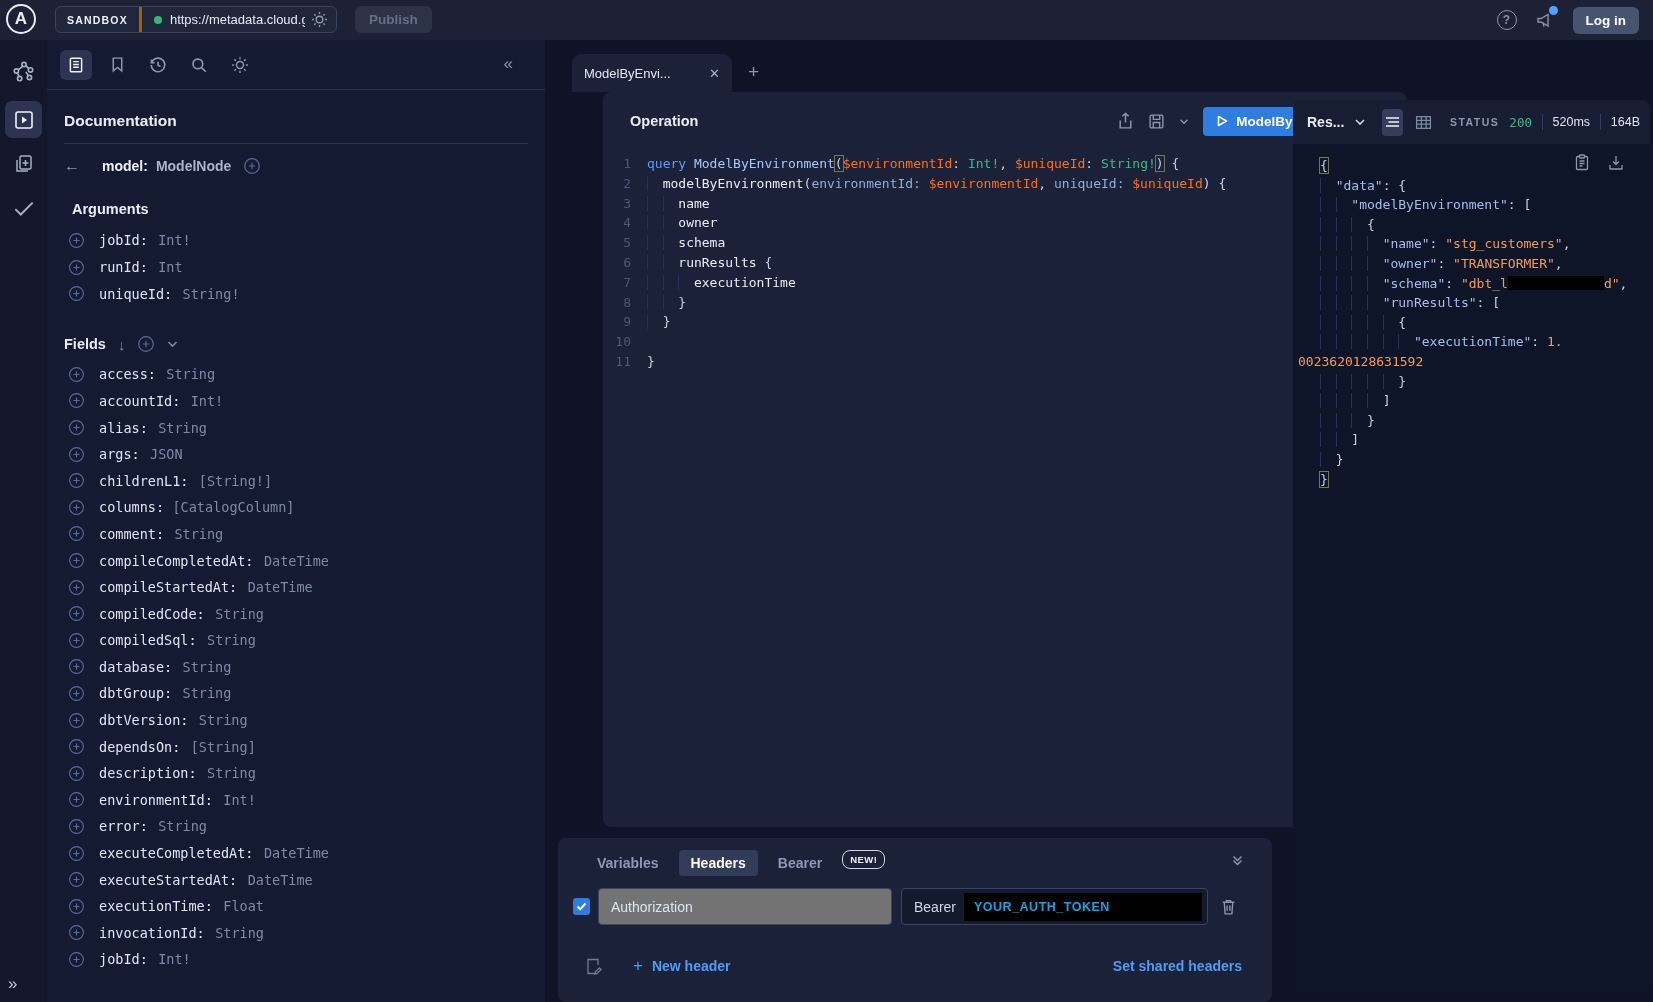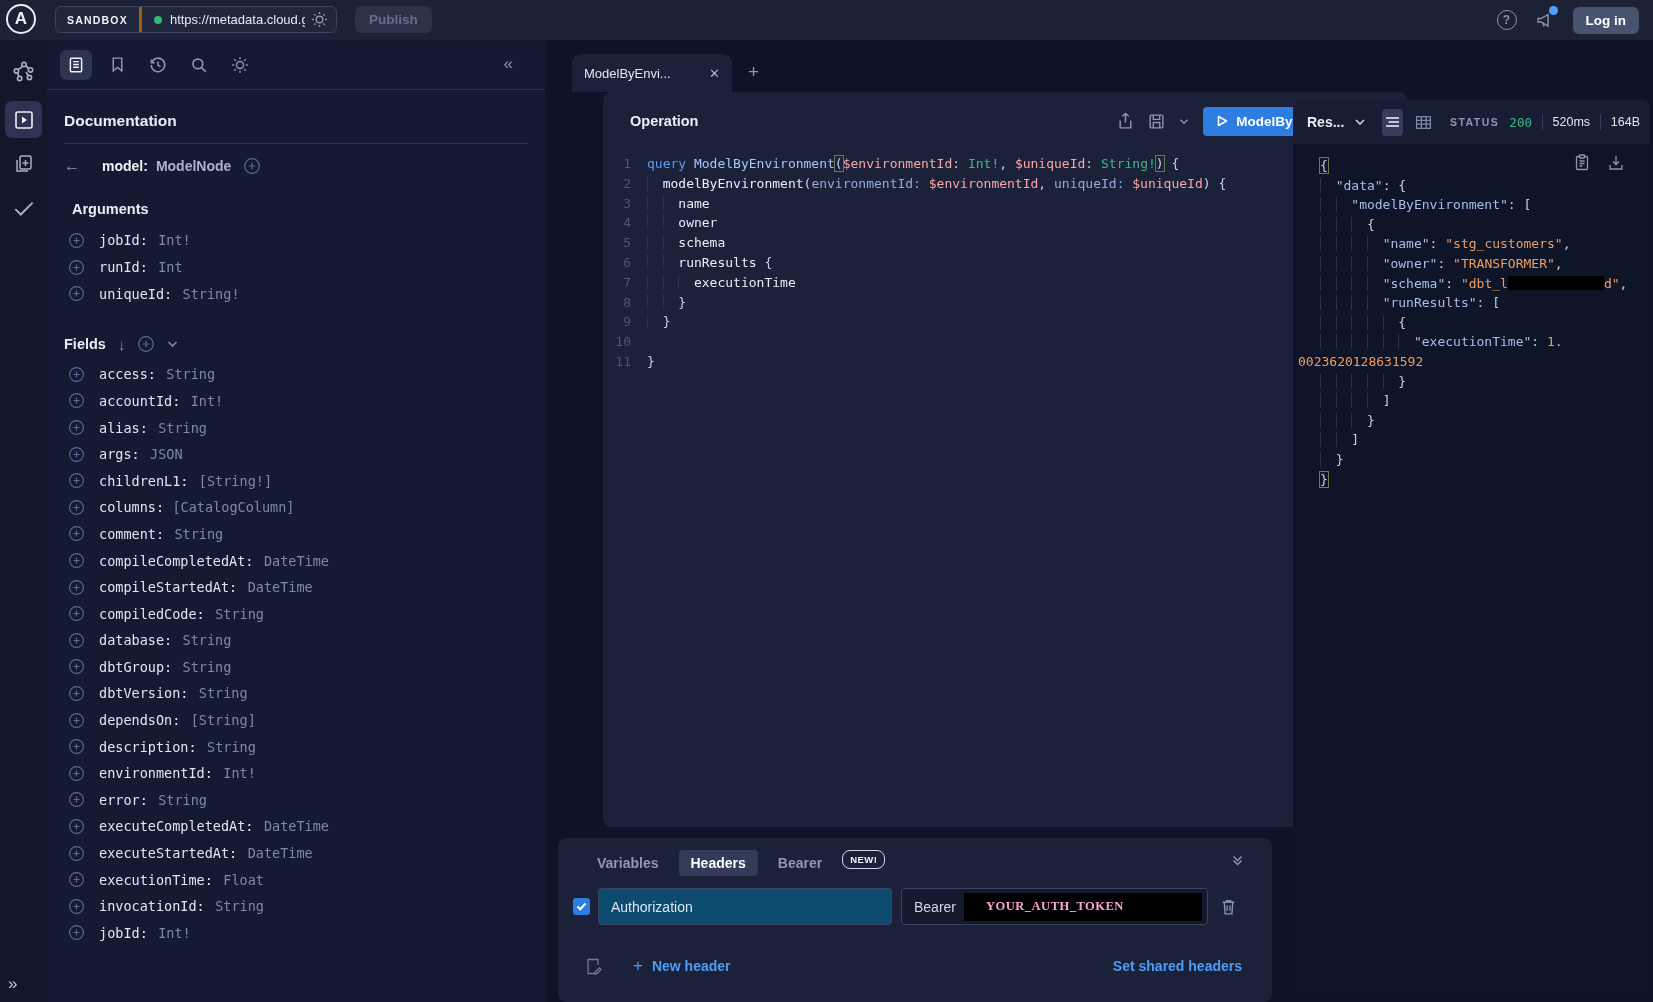--- a/index.html
+++ b/index.html
@@ -79,44 +79,44 @@
   .run-btn { margin-left:14px; height:29px; background:#2e7de1; border-radius:4px; color:#fff;
     font-size:13.5px; font-weight:700; display:flex; align-items:center; gap:8px; padding:0 14px; }
   .editor { position:relative; font-family:"DejaVu Sans Mono", monospace; font-size:13px; line-height:19.8px; padding-top:4px; }
   .cl { display:flex; white-space:pre; }
   .gut { flex:0 0 44px; text-align:right; padding-right:16px; color:#4b5678; user-select:none; }
   .lc { white-space:pre; }
   .op-ellipsis { position:absolute; right:22px; top:62px; color:#8d96ad; font-size:16px; letter-spacing:2px; }
   .kbd-ic { position:absolute; right:22px; bottom:14px; color:#8d96ad; }
 
   
-  .tk-k{color:#5b9cf6} .tk-n{color:#a5c8fa} .tk-v{color:#fca5a5} .tk-t{color:#3dba84}
+  .tk-k{color:#5b9cf6} .tk-n{color:#a5c8fa} .tk-v{color:#f97316} .tk-t{color:#3dba84}
   .tk-p{color:#c9d1e2} .tk-f{color:#e9edf6} .tk-a{color:#93acd8}
   .tk-hb{color:#c9d1e2; box-shadow:0 0 0 1px #6e7a55;}
   .tk-ws{background-image:repeating-linear-gradient(90deg,#283055 0,#283055 1px,transparent 1px,transparent 15.66px);}
   .tk-key{color:#a9bcec} .tk-str{color:#ef9c5f} .tk-num{color:#ef9c5f}
   .tk-redact{display:inline-block; width:96px; height:14px; background:#000; vertical-align:-2px;}
 
   
   .botcard { position:absolute; left:13px; top:798px; width:714px; height:164px; background:#1b2139; border-radius:8px; }
   .bp-tabs { position:relative; display:flex; align-items:flex-start; gap:8px; padding:12px 0 0 27px; }
   .bp-tab { font-size:14px; font-weight:700; color:#8e99b5; padding:5px 12px; }
   .bp-tab.active { background:#323b58; border-radius:4px; color:#fff; }
   .new-badge { border:1px solid #cfd6e6; border-radius:8px; font-size:9.5px; font-weight:700;
     letter-spacing:0.5px; padding:3px 7px; color:#eef1f8; }
   .bp-collapse { position:absolute; right:28px; top:16px; color:#8d96ad; }
   .hdr-row { position:absolute; left:15px; top:50px; display:flex; align-items:center; }
   .chk { width:17px; height:17px; background:#2d7ce0; border-radius:3px; display:flex; align-items:center; justify-content:center; }
   .hdr-name { margin-left:8px; width:294px; height:37px; border:1px solid #3b4463; border-radius:4px;
-    background:#0c4a6e; color:#dfe5f0; font-size:14px; padding:0 12px; font-family:"Liberation Sans",sans-serif; }
+    background:#737373; color:#dfe5f0; font-size:14px; padding:0 12px; font-family:"Liberation Sans",sans-serif; }
   .hdr-val { margin-left:9px; width:307px; height:37px; border:1px solid #3b4463; border-radius:4px;
     background:#141a2e; display:flex; align-items:center; padding:0 5px 0 12px; }
   .bearer-label { font-size:14px; color:#cfd6e4; margin-right:8px; }
-  .token-box { flex:1; height:28px; background:#000; display:flex; align-items:center; padding-left:22px;
-    font-family:Liberation Serif, serif; font-size:12.5px; font-weight:700; color:#f9a8d4; letter-spacing:0.5px; }
+  .token-box { flex:1; height:28px; background:#000; display:flex; align-items:center; padding-left:10px;
+    font-family:Liberation Sans, sans-serif; font-size:12.5px; font-weight:700; color:#0ea5e9; letter-spacing:0.5px; }
   .trash { margin-left:12px; color:#8b96b1; }
   .bp-foot { position:absolute; left:27px; right:30px; top:118px; display:flex; align-items:center; }
   .editdoc-ic { color:#707b97; }
   .newhdr { margin-left:30px; color:#4e9df6; font-size:14px; font-weight:700; display:flex; align-items:center; gap:9px; }
   .sharedhdr { margin-left:auto; color:#4e9df6; font-size:14px; font-weight:700; }
 
   
   .respcard { position:absolute; left:748px; top:60px; width:357px; height:892px; background:#171d33;
     border-radius:8px; overflow:hidden; }
   .resphead { height:44px; display:flex; align-items:center; padding:0 10px 0 14px; gap:10px; }
@@ -383,20 +383,29 @@
             </span>
             <span><span class="dname">compiledCode:</span> <span class="dtype" style="margin-left: 6px;">String</span></span>
           </div>
           <div class="drow">
             <span class="pluscirc">
               <svg width="17" height="17" viewBox="0 0 18 18" fill="none" stroke="currentColor" stroke-width="1.2">
                 <circle cx="9" cy="9" r="7.3"></circle>
                 <path d="M9 5.8v6.4M5.8 9h6.4"></path>
               </svg>
             </span>
+            <span><span class="dname">compiledSql:</span> <span class="dtype" style="margin-left: 6px;">String</span></span>
+          </div>
+          <div class="drow">
+            <span class="pluscirc">
+              <svg width="17" height="17" viewBox="0 0 18 18" fill="none" stroke="currentColor" stroke-width="1.2">
+                <circle cx="9" cy="9" r="7.3"></circle>
+                <path d="M9 5.8v6.4M5.8 9h6.4"></path>
+              </svg>
+            </span>
             <span><span class="dname">database:</span> <span class="dtype" style="margin-left: 6px;">String</span></span>
           </div>
           <div class="drow">
             <span class="pluscirc">
               <svg width="17" height="17" viewBox="0 0 18 18" fill="none" stroke="currentColor" stroke-width="1.2">
                 <circle cx="9" cy="9" r="7.3"></circle>
                 <path d="M9 5.8v6.4M5.8 9h6.4"></path>
               </svg>
             </span>
             <span><span class="dname">dbtGroup:</span> <span class="dtype" style="margin-left: 6px;">String</span></span>

